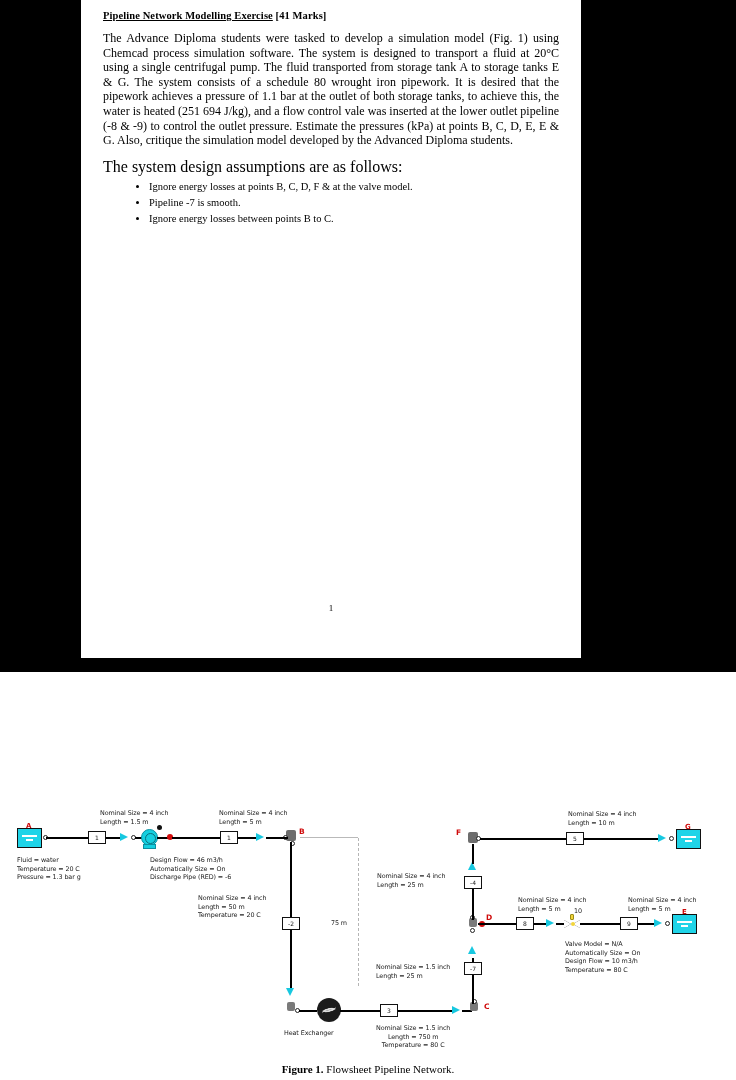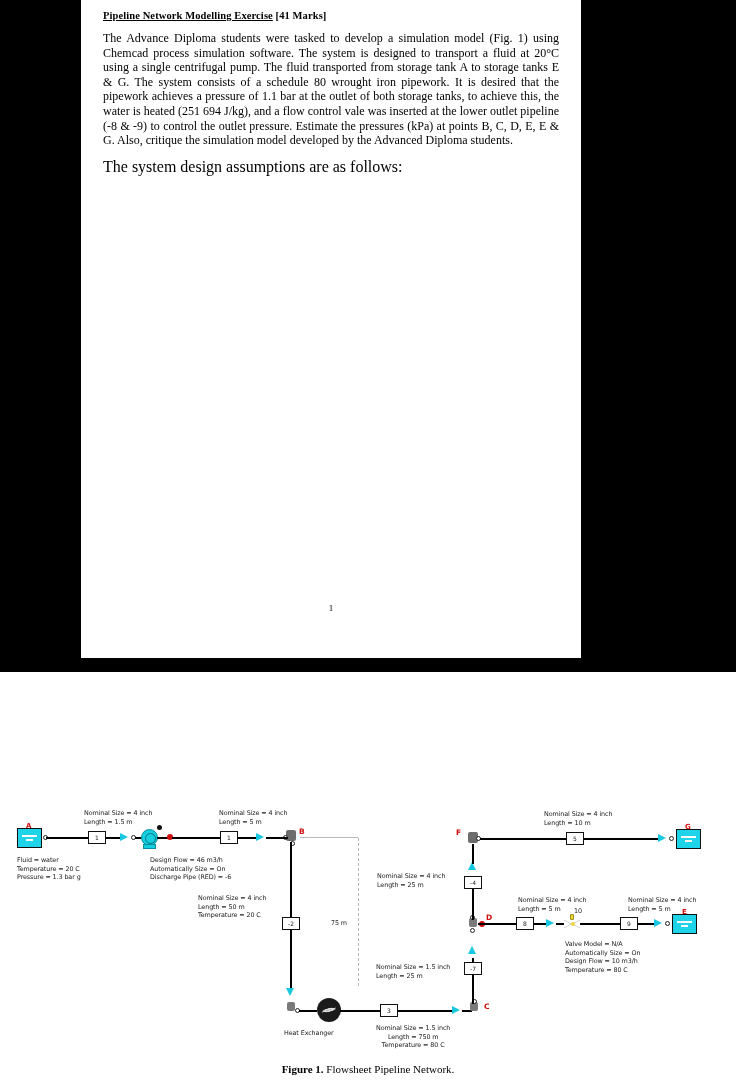--- a/index.html
+++ b/index.html
@@ -84,20 +84,25 @@
 <body>
 
 <div class="doc-page">
   <div class="doc-inner">
     <div class="doc-title">
       <u>Pipeline Network Modelling Exercise</u>
       <span>[41 Marks]</span>
     </div>
     <p class="doc-para">The Advance Diploma students were tasked to develop a simulation model (Fig. 1) using Chemcad process simulation software. The system is designed to transport a fluid at 20°C using a single centrifugal pump. The fluid transported from storage tank A to storage tanks E &amp; G. The system consists of a schedule 80 wrought iron pipework. It is desired that the pipework achieves a pressure of 1.1 bar at the outlet of both storage tanks, to achieve this, the water is heated (251 694 J/kg), and a flow control vale was inserted at the lower outlet pipeline (-8 &amp; -9) to control the outlet pressure. Estimate the pressures (kPa) at points B, C, D, E, E &amp; G. Also, critique the simulation model developed by the Advanced Diploma students.</p>
     <p class="doc-lead">The system design assumptions are as follows:</p>
+    <ul class="doc-list">
+      <li>Ignore energy losses at points B, C, D, F &amp; at the valve model.</li>
+      <li>Pipeline -7 is smooth.</li>
+      <li>Ignore energy losses between points B to C.</li>
+    </ul>
   </div>
   <div class="page-num">1</div>
 </div>
 
 <div class="fig-page"></div>
 
 <div class="flow">
 
   <div class="tank" style="left:17px;top:156px;"></div>
   <div class="tank-ltr" style="left:26px;top:150px;">A</div>
@@ -120,21 +125,21 @@
   <div class="hline" style="left:238px;top:165px;width:18px;"></div>
   <div class="arrow" style="left:256px;top:161px;"></div>
   <div class="tee" style="left:286px;top:158px;"></div>
   <div class="dot-w" style="left:283px;top:163px;"></div>
   <div class="dot-w" style="left:290px;top:169px;"></div>
   <div class="hline" style="left:266px;top:165px;width:22px;"></div>
   <div class="nletter" style="left:299px;top:155px;">B</div>
 
   <div class="thin" style="left:300px;top:165px;width:58px;"></div>
 
-  <div class="lbl" style="left:84px;top:137px;"><span>Nominal Size = 4 inch</span>
+  <div class="lbl" style="left:100px;top:137px;"><span>Nominal Size = 4 inch</span>
 <span>Length = 1.5 m</span></div>
 
   <div class="lbl" style="left:219px;top:137px;"><span>Nominal Size = 4 inch</span>
 <span>Length = 5 m</span></div>
 
   <div class="lbl" style="left:17px;top:184px;"><span>Fluid = water</span>
 <span>Temperature = 20 C</span>
 <span>Pressure = 1.3 bar g</span></div>
 
   <div class="lbl" style="left:150px;top:184px;"><span>Design Flow = 46 m3/h</span>
@@ -197,21 +202,21 @@
   <div class="nletter" style="left:456px;top:156px;">F</div>
 
   <div class="hline" style="left:480px;top:166px;width:86px;"></div>
   <div class="pnum" style="left:566px;top:160px;">5</div>
   <div class="hline" style="left:584px;top:166px;width:74px;"></div>
   <div class="arrow" style="left:658px;top:162px;"></div>
   <div class="dot-w" style="left:669px;top:164px;"></div>
   <div class="tank" style="left:676px;top:157px;"></div>
   <div class="tank-ltr" style="left:685px;top:151px;">G</div>
 
-  <div class="lbl" style="left:544px;top:138px;"><span>Nominal Size = 4 inch</span>
+  <div class="lbl" style="left:568px;top:138px;"><span>Nominal Size = 4 inch</span>
 <span>Length = 10 m</span></div>
 
   <div class="hline" style="left:478px;top:251px;width:38px;"></div>
   <div class="pnum" style="left:516px;top:245px;">8</div>
   <div class="hline" style="left:534px;top:251px;width:12px;"></div>
   <div class="arrow" style="left:546px;top:247px;"></div>
   <div class="hline" style="left:556px;top:251px;width:8px;"></div>
 
   <div class="valve" style="left:564px;top:247px;">
     <div class="vb"></div>

